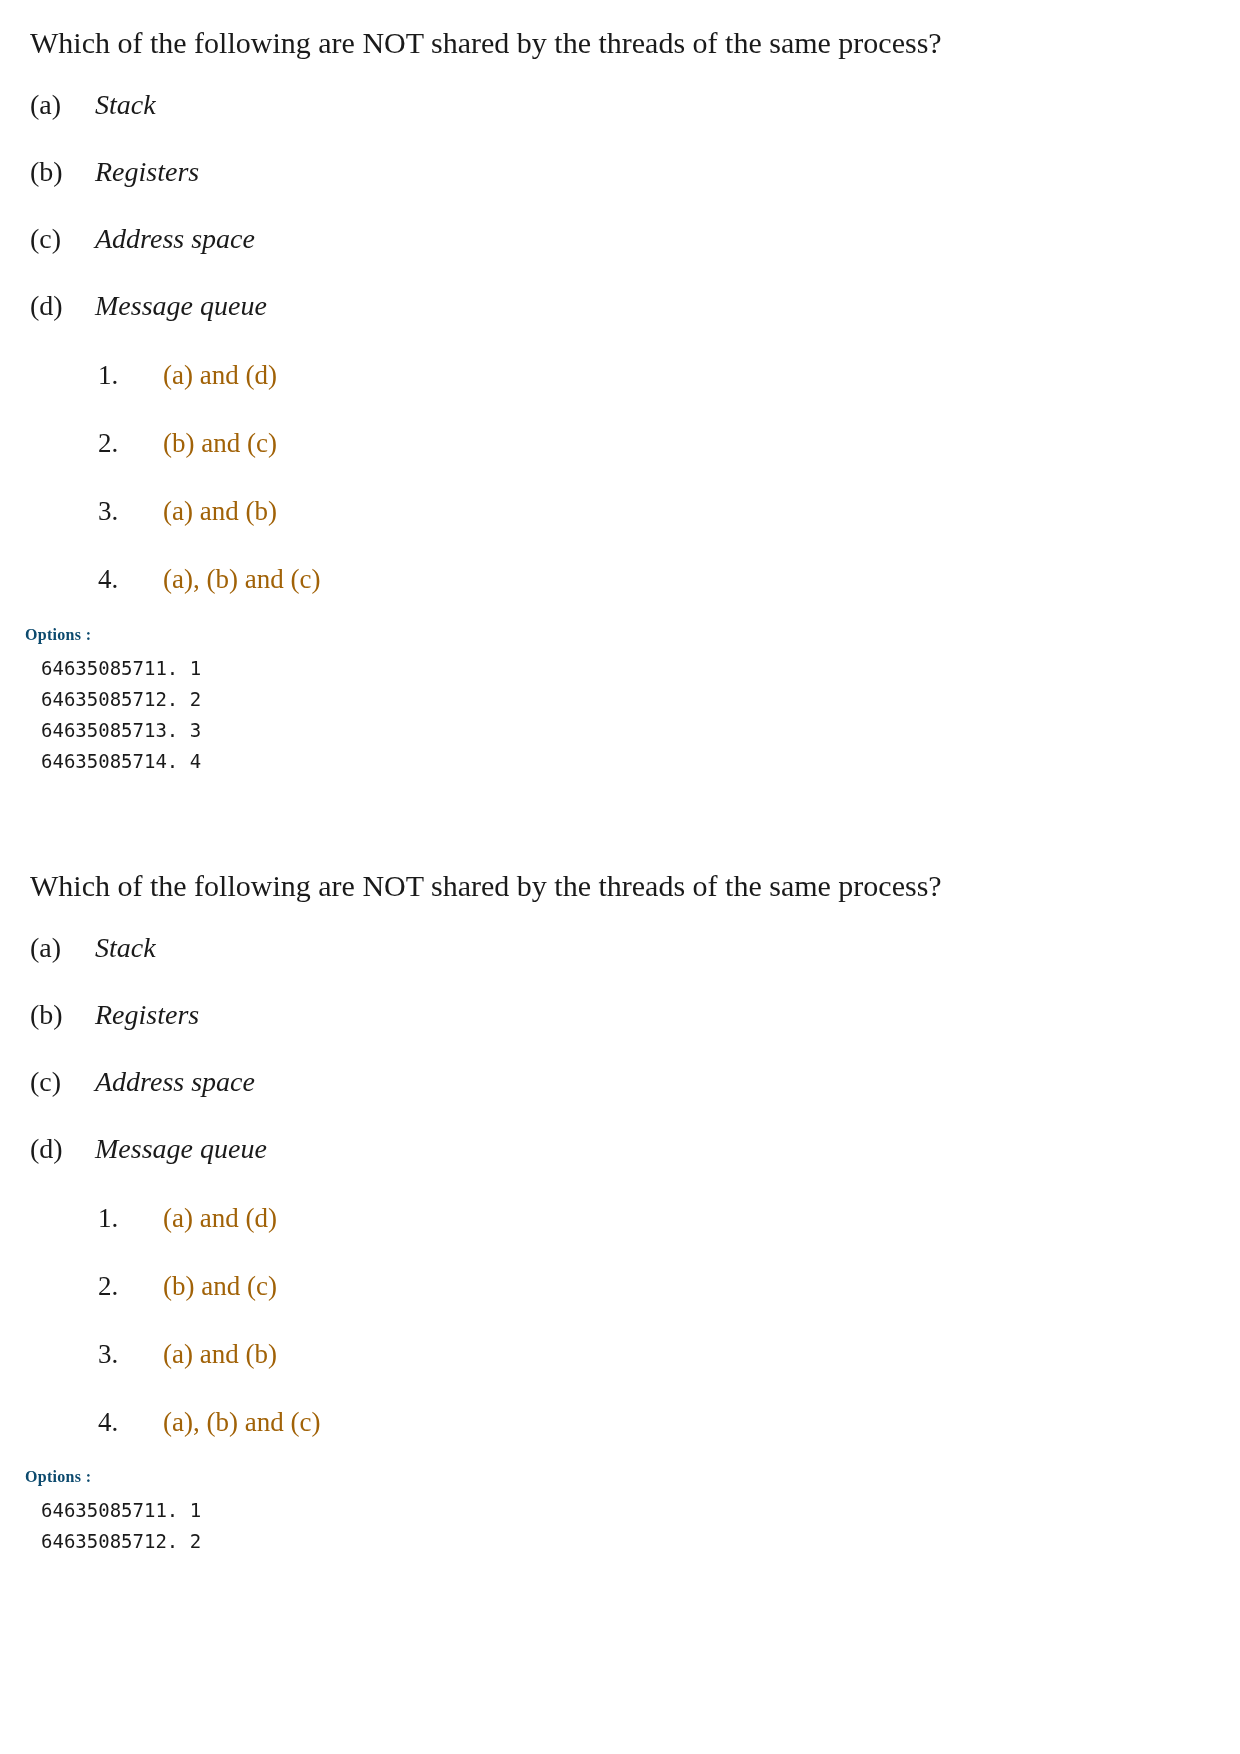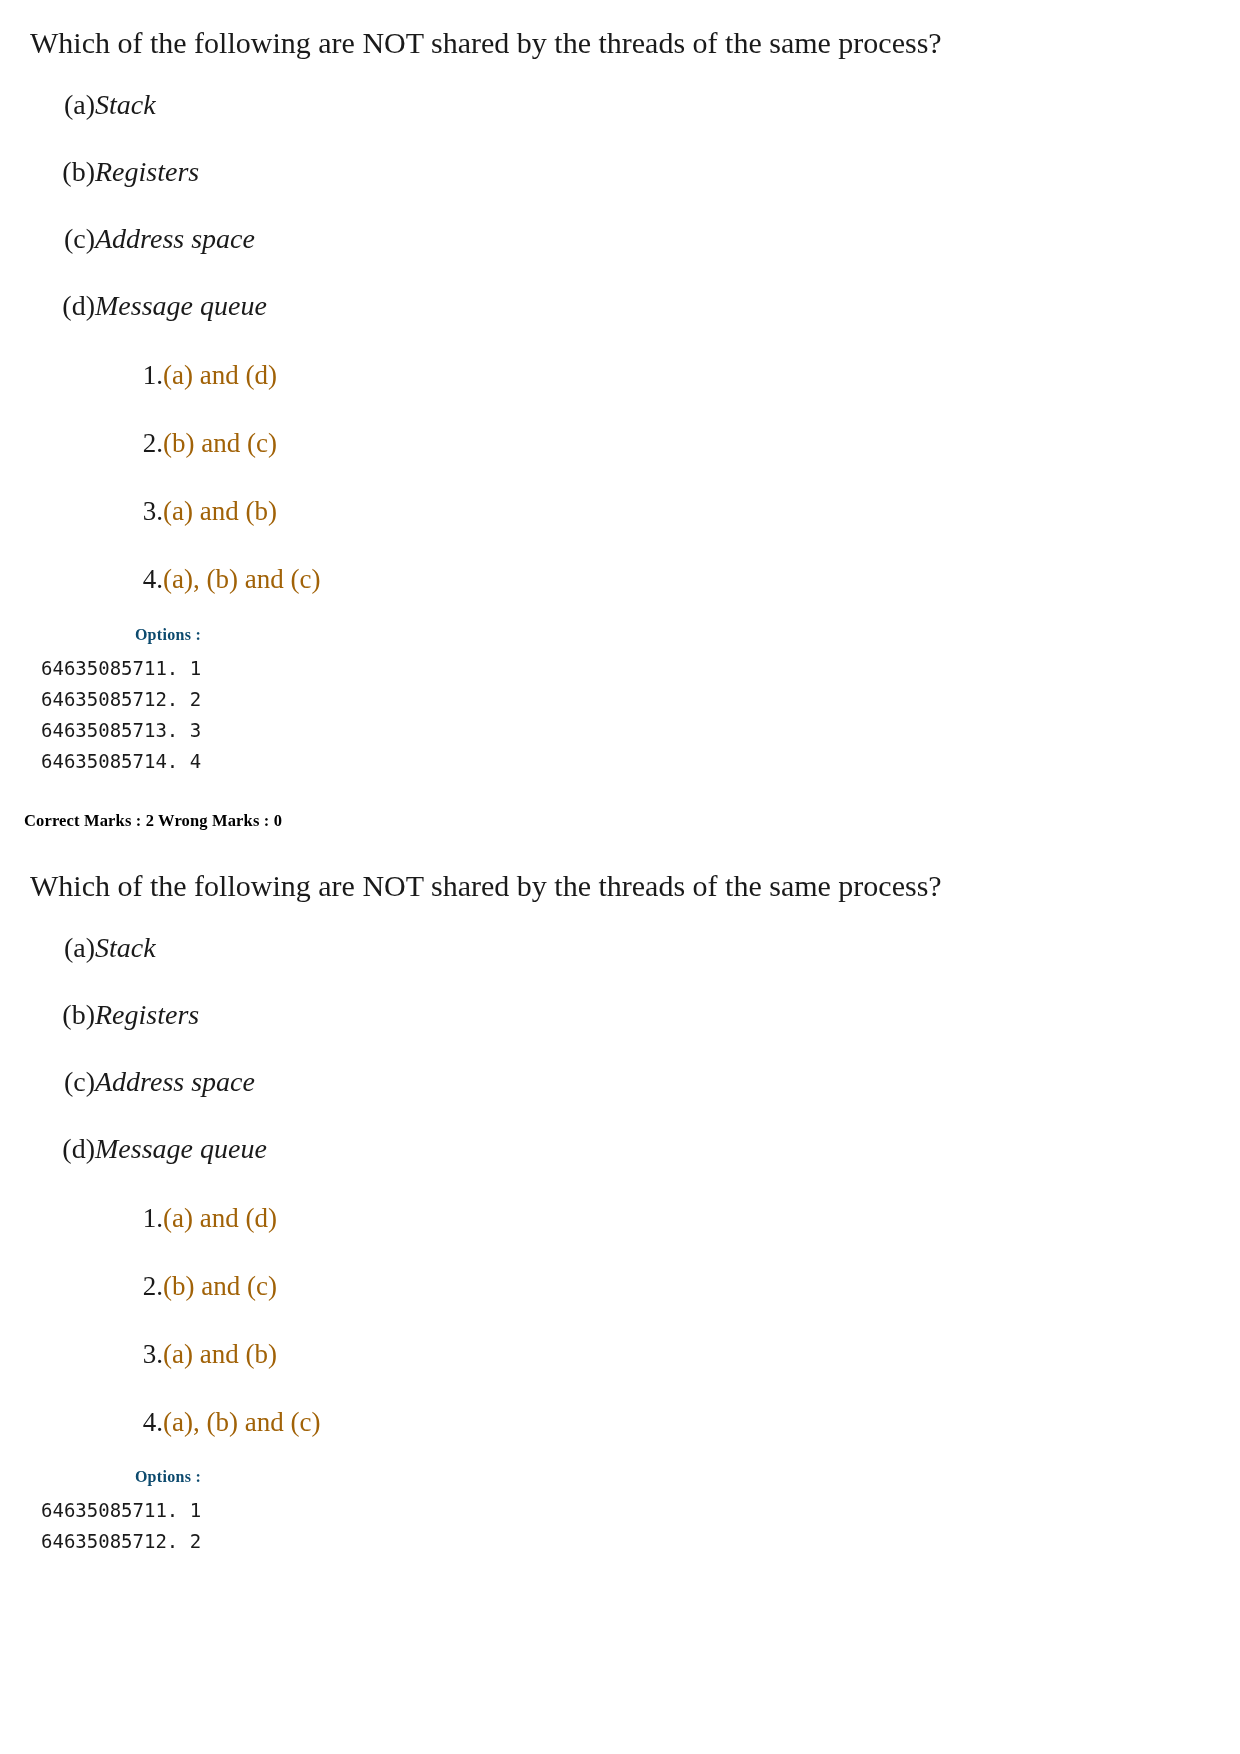--- a/index.html
+++ b/index.html
@@ -16,21 +16,20 @@
     color: #111111;
     -webkit-font-smoothing: antialiased;
   }
 
   .page {
     position: relative;
     width: 1240px;
     height: 1754px;
     padding: 0;
     box-sizing: border-box;
-    text-align: right;
   }
 
   
   .qtext {
     font-family: "Liberation Serif", "DejaVu Serif", serif;
     font-size: 30px;
     line-height: 1.1;
     color: #1a1a1a;
     margin: 0;
     padding: 0;
@@ -166,21 +165,20 @@
 
   <div class="abs" style="left:25px; top:610px;">
     <div class="options-head">Options :</div>
     <div class="option-id" style="margin-top:9px;">64635085711. 1</div>
     <div class="option-id">64635085712. 2</div>
     <div class="option-id">64635085713. 3</div>
     <div class="option-id">64635085714. 4</div>
   </div>
 
   <div class="abs" style="left:24px; top:800px;">
-    <div class="meta-line" style="margin-top:10px;">Correct Marks : 2  Wrong Marks : 0</div>
   </div>
 
   <div class="abs" style="left:30px; top:869px;">
 
     <div class="qtext">Which of the following are NOT shared by the threads of the same process?</div>
 
     <div class="sub-row" style="margin-top:32px;">
       <span class="sub-label">(a)</span>
       <span class="sub-text">Stack</span>
     </div>

